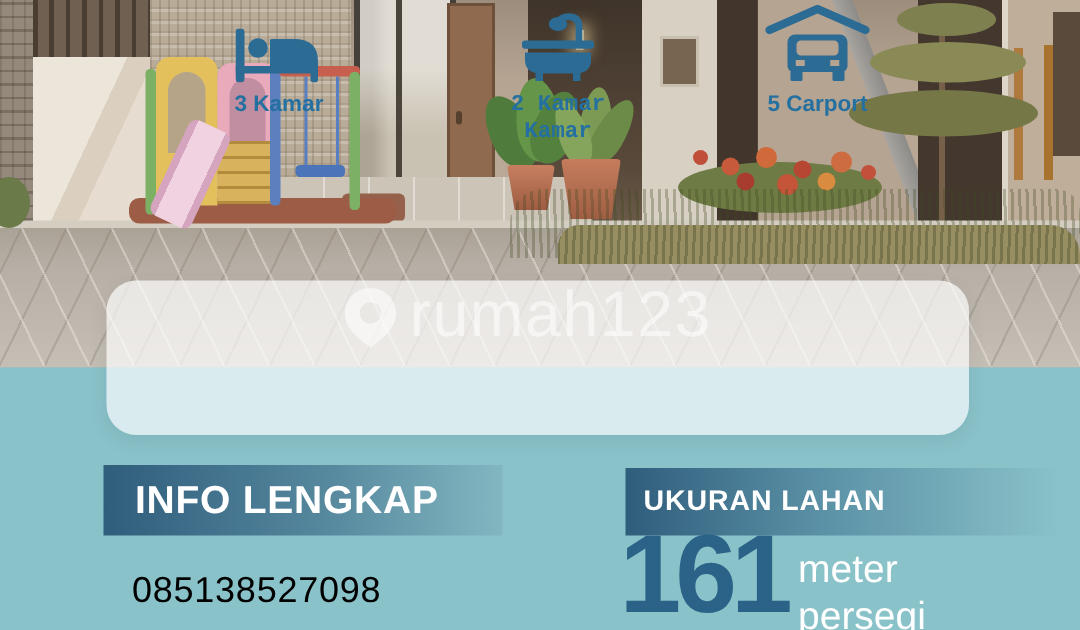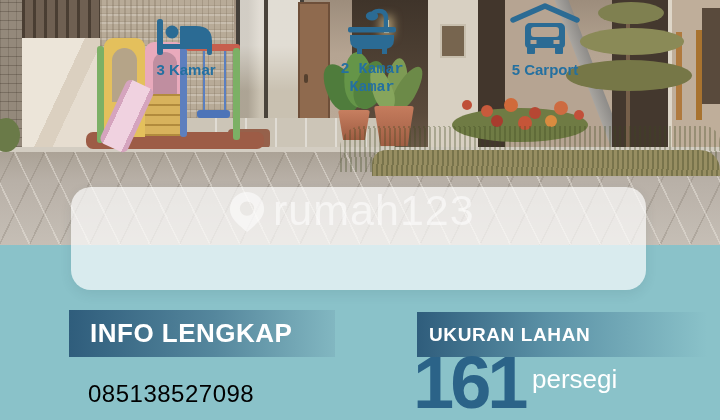--- a/index.html
+++ b/index.html
@@ -265,16 +265,17 @@
   <div class="infobar">
     <span>INFO LENGKAP</span>
   </div>
   <div class="phone">085138527098</div>
 
   <div class="landbar">
     <span>UKURAN LAHAN</span>
   </div>
   <div class="landvalue">161</div>
   <div class="landunit">
+    <div>meter</div>
     <div>persegi</div>
   </div>
 
 </div>
 
 </body></html>

